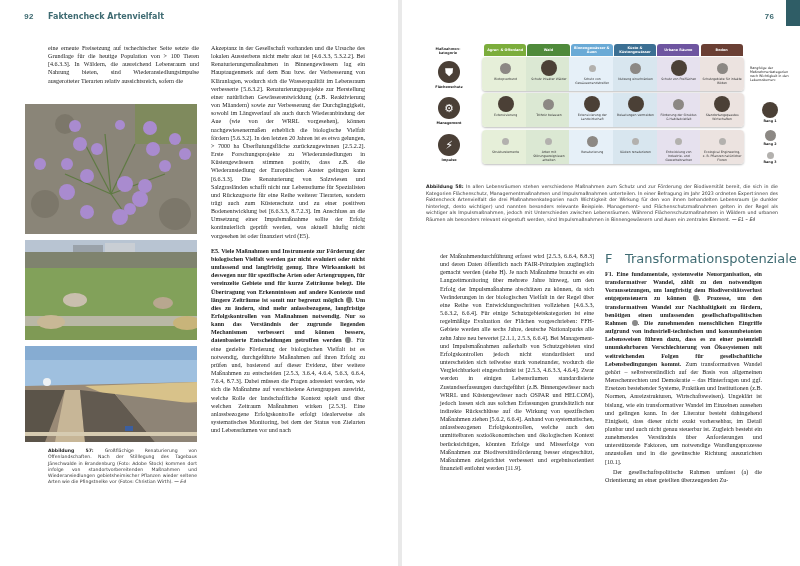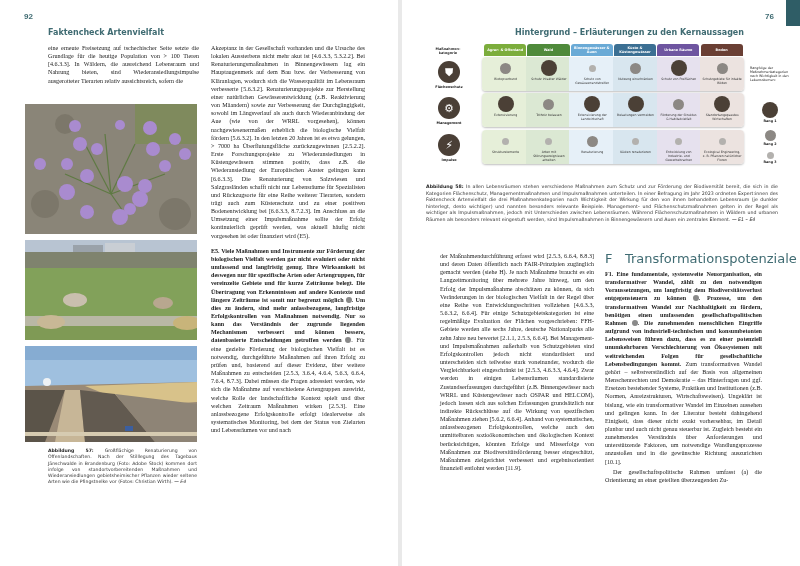--- a/index.html
+++ b/index.html
@@ -1,21 +1,21 @@
 <!DOCTYPE html>
 <html><head>
 <meta charset="utf-8">
 <style>
   html,body{margin:0;padding:0;}
   body{width:800px;height:566px;background:#e9e9e9;position:relative;overflow:hidden;font-family:"Liberation Serif",serif;color:#222;}
   .page{position:absolute;top:0;height:566px;background:#fff;}
   .page.left{left:0;width:398px;}
   .page.right{left:402px;width:398px;}
-  .runhead{position:absolute;top:28px;font-family:"DejaVu Sans",sans-serif;font-size:8px;font-weight:bold;color:#3f6b72;}
-  .pnum{font-family:Liberation Sans, sans-serif;font-size:8px;font-weight:bold;color:#3f6b72;position:absolute;top:12px;text-align:right;}
+  .runhead{position:absolute;top:12px;font-family:"DejaVu Sans",sans-serif;font-size:8px;font-weight:bold;color:#3f6b72;}
+  .pnum{font-family:Liberation Mono, monospace;font-size:8px;font-weight:bold;color:#3f6b72;position:absolute;top:12px;text-align:right;}
   .tab-marker{position:absolute;top:0;right:0;width:14px;height:26px;background:#2f5d66;}
   .col{position:absolute;font-size:6.1px;line-height:8.15px;text-align:justify;hyphens:auto;}
   .col p{margin:0 0 0 0;}
   .col p.gap{margin-top:7px;}
   .dot{display:inline-block;width:6px;height:6px;border-radius:50%;background:#8a8a8a;vertical-align:-1px;}
   .photo{position:absolute;left:25px;width:172px;border:0;}
   .caption{position:absolute;font-family:"DejaVu Sans",sans-serif;font-size:4.6px;line-height:6.3px;text-align:justify;color:#333;}
   .caption b{color:#2a2a2a;}
   .caption .src{font-style:italic;}
   .section-title{position:absolute;font-family:"DejaVu Sans",sans-serif;font-size:13px;color:#3f6b72;}
@@ -112,21 +112,20 @@
   </div>
 
   <div class="col" style="left:211px;top:44px;width:154px;">
     <p>Akzeptanz in der Gesellschaft vorhanden und die Ursache des lokalen Aussterbens nicht mehr akut ist [4.6.3.3, 5.3.2.2]. Bei Renaturierungsmaßnahmen in Binnengewässern lag ein Hauptaugenmerk auf dem Bau bzw. der Verbesserung von Kläranlagen, wodurch sich die Wasserqualität im Lebensraum verbesserte [5.6.3.2]. Renaturierungsprojekte zur Herstellung einer natürlichen Gewässerentwicklung (z.B. Reaktivierung von Mäandern) sowie zur Verbesserung der Durchgängigkeit, sowohl im Längsverlauf als auch durch Wiederanbindung der Aue (wie von der WRRL vorgesehen), können nachgewiesenermaßen erheblich die biologische Vielfalt fördern [5.6.3.2]. In den letzten 20 Jahren ist es etwa gelungen, &gt; 7000 ha Überflutungsfläche zurückzugewinnen [2.5.2.2]. Erste Forschungsprojekte zu Wiederansiedlungen in Küstengewässern stimmen positiv, dass z.B. die Wiederansiedlung der Europäischen Auster gelingen kann [6.6.3.3]. Die Renaturierung von Salzwiesen und Salzgrasländen schafft nicht nur Lebensräume für Spezialisten und Rückzugsorte für eine Reihe weiterer Tierarten, sondern trägt auch zum Küstenschutz und zu einer positiven Bodenentwicklung bei [6.6.3.3, 8.7.2.3]. Im Anschluss an die Umsetzung einer Impulsmaßnahme sollte der Erfolg kontinuierlich geprüft werden, was aktuell häufig nicht vorgesehen ist oder finanziert wird (E5).</p>
     <p class="gap"><span class="b" style="font-weight:bold">E5. Viele Maßnahmen und Instrumente zur Förderung der biologischen Vielfalt werden gar nicht evaluiert oder nicht umfassend und langfristig genug. Ihre Wirksamkeit ist deswegen nur für spezifische Arten oder Artengruppen, für vereinzelte Gebiete und für kurze Zeiträume belegt. Die Übertragung von Erkenntnissen auf andere Kontexte und längere Zeiträume ist somit nur begrenzt möglich </span><span class="dot"></span><span style="font-weight:bold">. Um dies zu ändern, sind mehr anlassbezogene, langfristige Erfolgskontrollen von Maßnahmen notwendig. Nur so kann das Verständnis der zugrunde liegenden Mechanismen verbessert und können bessere, datenbasierte Entscheidungen getroffen werden </span><span class="dot"></span><span>. Für eine gezielte Förderung der biologischen Vielfalt ist es notwendig, durchgeführte Maßnahmen auf ihren Erfolg zu prüfen und, basierend auf dieser Evidenz, über weitere Maßnahmen zu entscheiden [2.5.3, 3.6.4, 4.6.4, 5.6.3, 6.6.4, 7.6.4, 8.7.3]. Dabei müssen die Fragen adressiert werden, wie sich die Maßnahme auf verschiedene Artengruppen auswirkt, welche Rolle der landschaftliche Kontext spielt und über welchen Zeitraum Maßnahmen wirken [2.5.3]. Eine anlassbezogene Erfolgskontrolle erfolgt idealerweise als systematisches Monitoring, bei dem der Status von Zielarten und Lebensräumen vor und nach</span></p>
   </div>
 </div>
 
 <div class="page right">
   <div class="tab-marker"></div>
-  <span class="runhead" style="right:56px;">Hintergrund – Erläuterungen zu den Kernaussagen</span>
   <span class="pnum" style="right:26px;">76</span>
 
   <div class="info" id="info">
     <div class="rowlabel" style="left:6px;top:3px;color:#333;">Maßnahmen-kategorie</div>
     <div class="legend-text" style="left:328px;top:22px;width:40px;">Rangfolge der Maßnahmenkategorien nach Wichtigkeit in den Lebensräumen:</div>
   <div class="cathead" style="left: 62px; width: 42.3px; background: rgb(124, 173, 60);">Agrar- &amp; Offenland</div>
       <div class="cathead" style="left: 105.3px; width: 42.3px; background: rgb(79, 138, 59);">Wald</div>
       <div class="cathead" style="left: 148.6px; width: 42.3px; background: rgb(106, 170, 214);">Binnengewässer &amp; Auen</div>
       <div class="cathead" style="left: 191.9px; width: 42.3px; background: rgb(59, 111, 147);">Küste &amp; Küstengewässer</div>
       <div class="cathead" style="left: 235.2px; width: 42.3px; background: rgb(110, 85, 160);">Urbane Räume</div>

